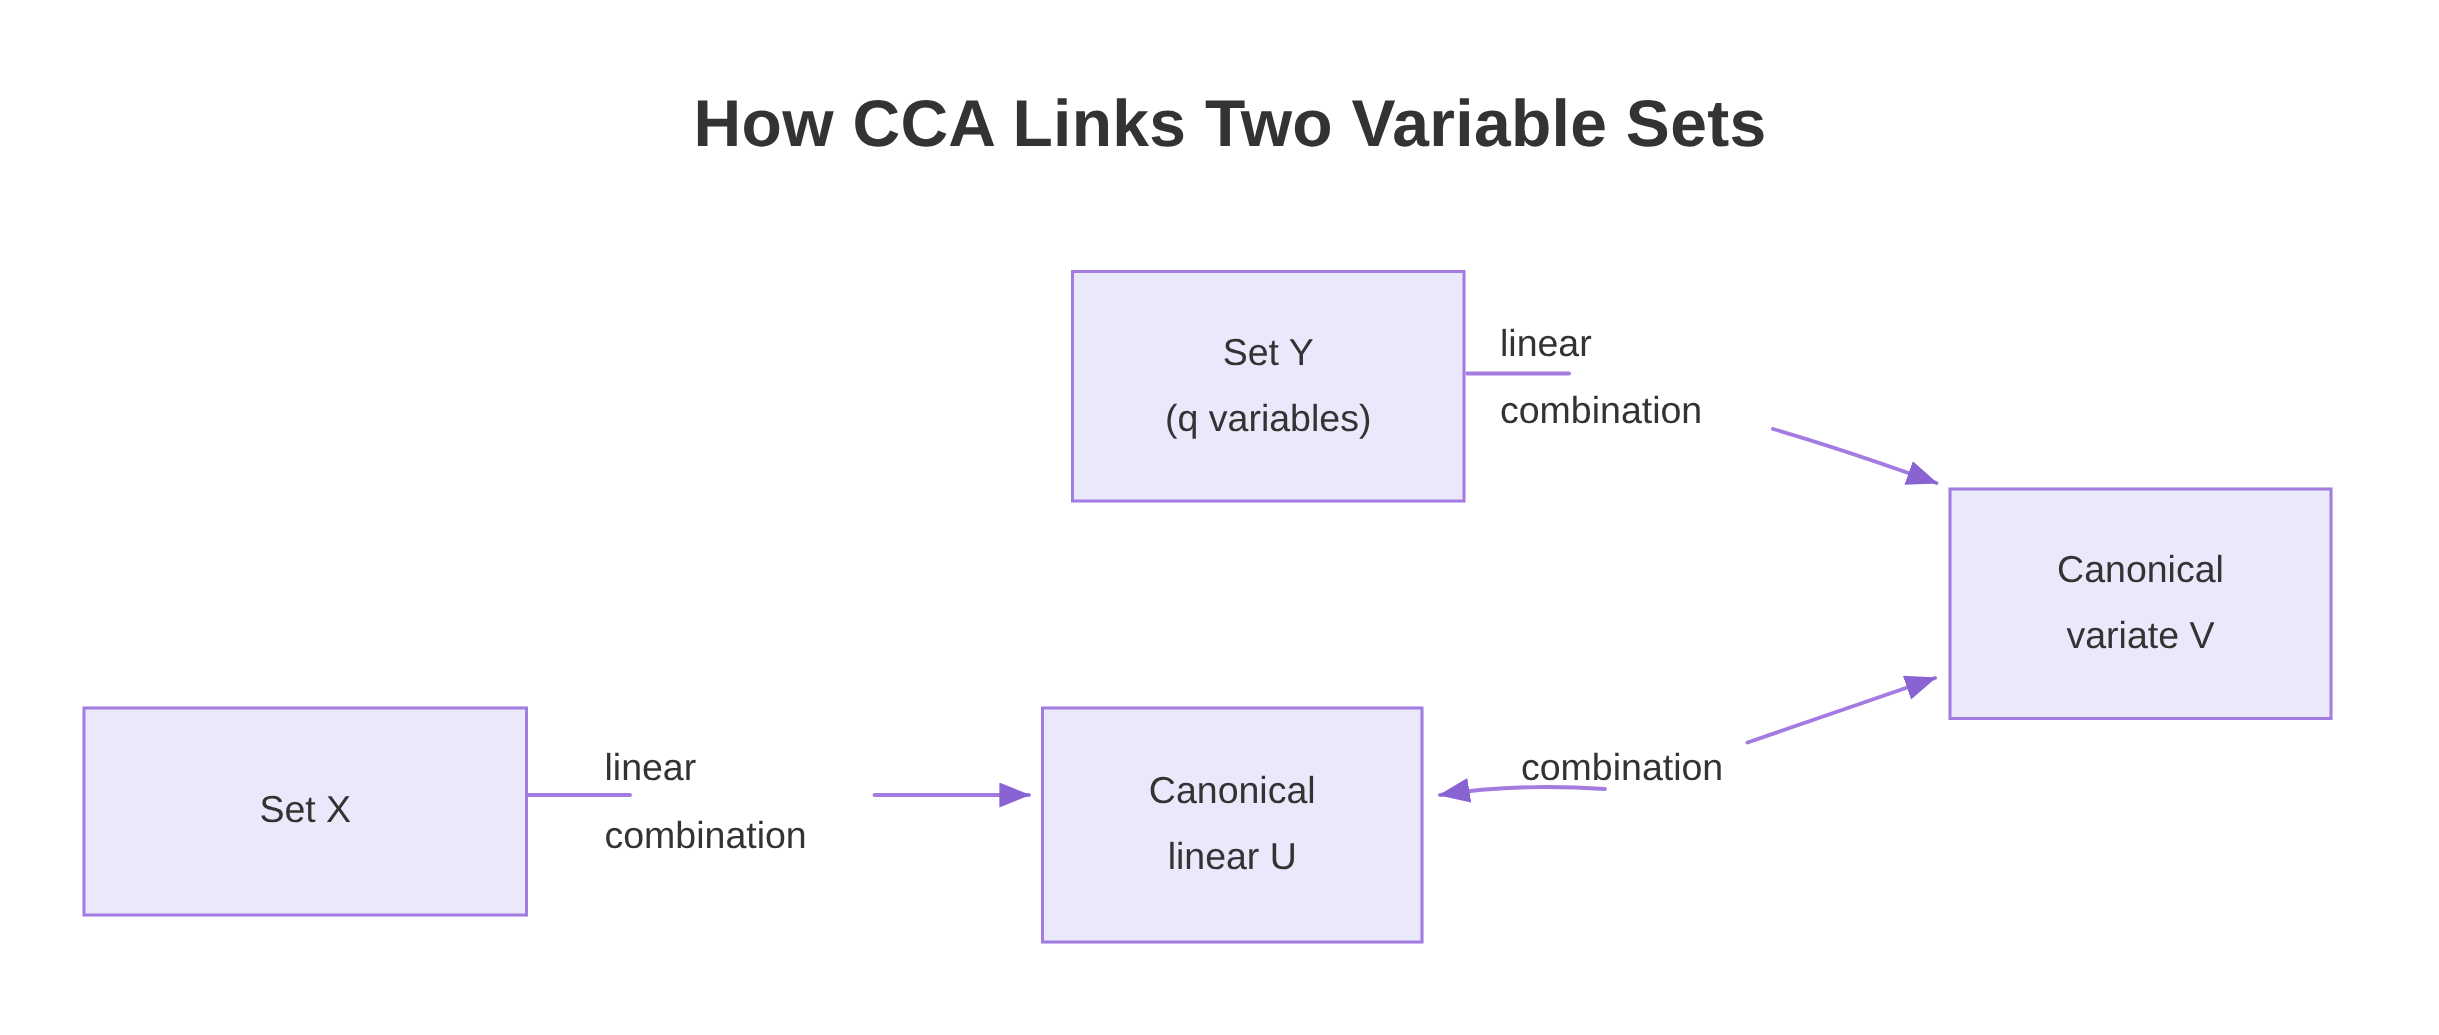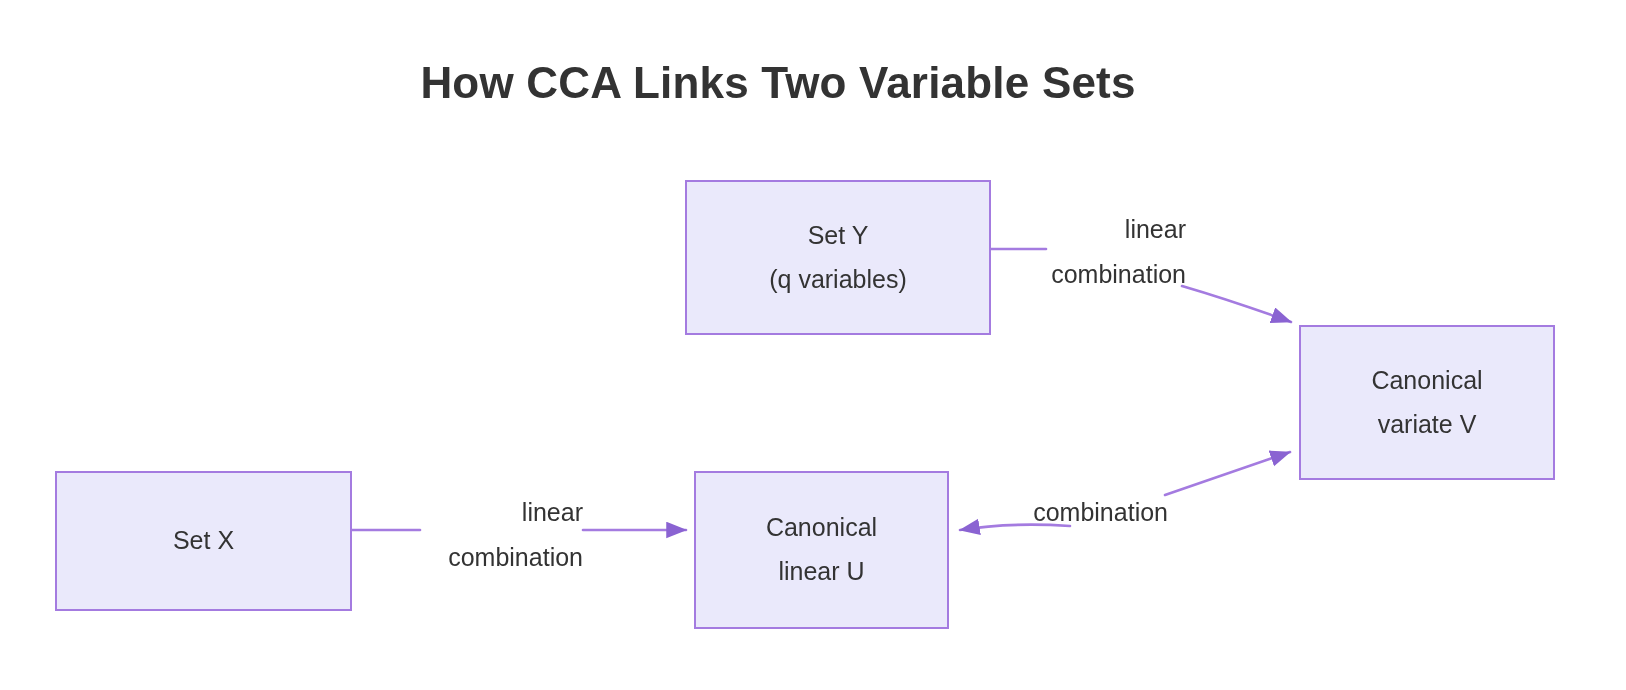--- a/index.html
+++ b/index.html
@@ -24,20 +24,21 @@
     position: absolute;
     left: 0;
     top: 58px;
     width: 1556px;
     text-align: center;
     font-size: 44px;
     font-weight: bold;
     color: #333333;
     letter-spacing: 0.2px;
     white-space: nowrap;
+    padding-left: 42px;
   }
   svg.edge-layer {
     position: absolute;
     left: 0;
     top: 0;
     width: 1626px;
     height: 690px;
     pointer-events: none;
   }
   .node {
@@ -51,31 +52,31 @@
     justify-content: center;
     color: #333333;
     font-size: 25px;
     line-height: 1.75;
     text-align: center;
   }
   .node .node-line {
     display: block;
     white-space: nowrap;
   }
-  #node-set-y  { left: 685px;  top: 180px; width: 306px; height: 155px; }
+  #node-set-y  { left: 714px;  top: 180px; width: 263px; height: 155px; }
   #node-set-x  { left: 55px;   top: 471px; width: 297px; height: 140px; }
   #node-var-u  { left: 694px;  top: 471px; width: 255px; height: 158px; }
   #node-var-v  { left: 1299px; top: 325px; width: 256px; height: 155px; }
 
   .edge-label {
     position: absolute;
     color: #333333;
     font-size: 25px;
     line-height: 1.78;
-    text-align: right;
+    text-align: left;
     white-space: nowrap;
   }
   .edge-label .lbl-line { display: block; }
 
   #label-y-to-v { left: 1000px; top: 207px; width: 186px; }
   #label-x-to-u { left: 403px;  top: 490px; width: 180px; }
   #label-corr   { left: 1014px; top: 490px; width: 154px; }
 </style>
 </head>
 <body>

